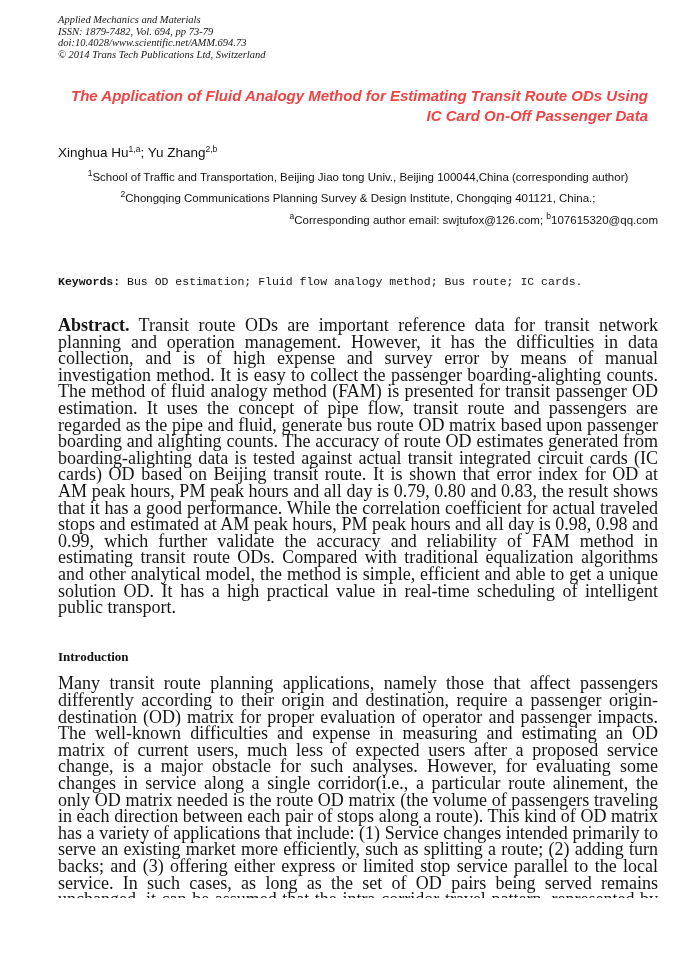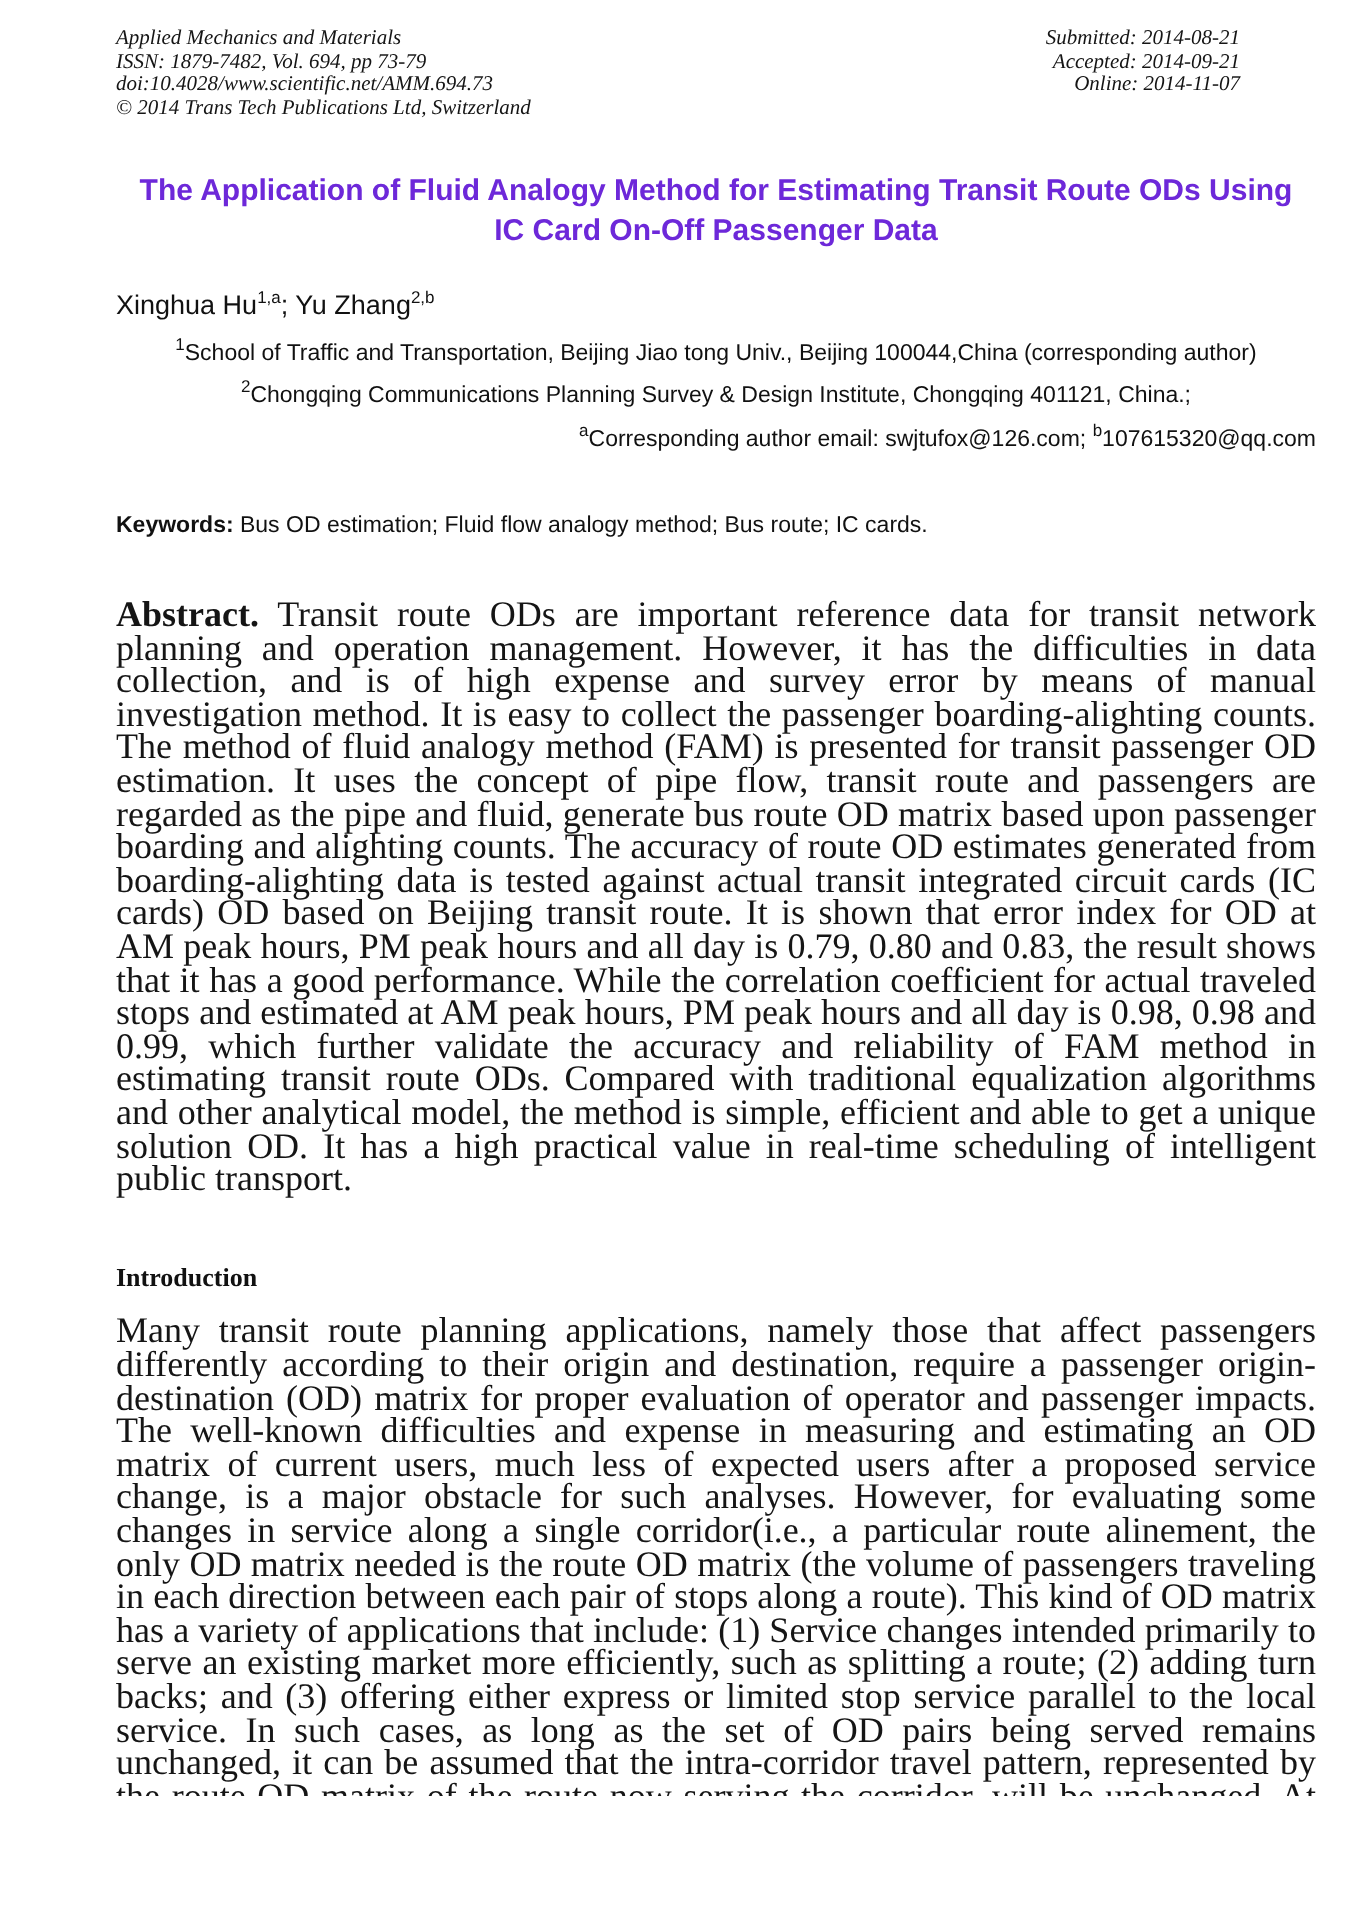--- a/index.html
+++ b/index.html
@@ -31,26 +31,27 @@
     line-height: 11.5px;
     font-family: "Liberation Serif", "DejaVu Serif", serif;
   }
   .journal-header .right {
     text-align: right;
   }
   
   .paper-title {
     margin: 26px auto 0 auto;
     max-width: 580px;
-    text-align: center;
+    text-align: right;
     font-family: "Liberation Sans", "DejaVu Sans", sans-serif;
     font-weight: bold;
     font-size: 15px;
     line-height: 20px;
-    color: #6d28d9;
+    color: #ef4444;
+    font-style: italic;
   }
   .authors-line {
     margin-top: 19px;
     text-align: left;
     font-family: "Liberation Sans", "DejaVu Sans", sans-serif;
     font-size: 13.5px;
     color: #111;
   }
   .authors-line sup, .affiliation sup, .email-line sup {
     font-size: 8.5px;
@@ -68,22 +69,22 @@
   .affiliation {
     margin: 3px auto 0 auto;
     max-width: 600px;
   }
   .email-line {
     margin-top: 4px;
     text-align: right;
   }
   
   .keywords {
-    margin-top: 27px;
-    font-family: Liberation Sans, sans-serif;
+    margin-top: 45px;
+    font-family: Liberation Mono, monospace;
     font-size: 11.5px;
     line-height: 15px;
     color: #111;
   }
   .keywords .label {
     font-weight: bold;
   }
   
   .para {
     margin-top: 28px;
@@ -113,25 +114,20 @@
 <div class="page">
   <div class="content">
 
     <div class="journal-header">
       <div class="left">
         <div>Applied Mechanics and Materials</div>
         <div>ISSN: 1879-7482, Vol. 694, pp 73-79</div>
         <div>doi:10.4028/www.scientific.net/AMM.694.73</div>
         <div>© 2014 Trans Tech Publications Ltd, Switzerland</div>
       </div>
-      <div class="right">
-        <div>Submitted: 2014-08-21</div>
-        <div>Accepted: 2014-09-21</div>
-        <div>Online: 2014-11-07</div>
-      </div>
     </div>
 
     <h1 class="paper-title">The Application of Fluid Analogy Method for Estimating Transit Route ODs Using IC Card On-Off Passenger Data</h1>
 
     <div class="authors-line">
       <span>Xinghua Hu</span><sup>1,a</sup><span>; </span><span>Yu Zhang</span><sup>2,b</sup>
     </div>
 
     <div class="affiliations">
       <div class="affiliation"><sup>1</sup><span>School of Traffic and Transportation, Beijing Jiao tong Univ., Beijing 100044,China (corresponding author)</span></div>

